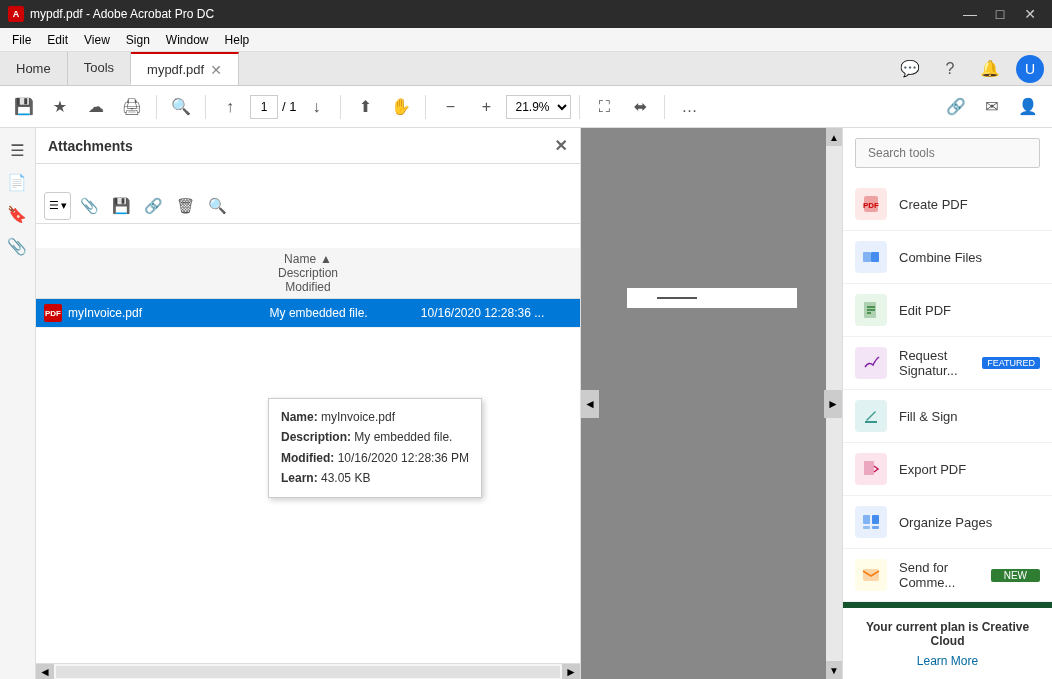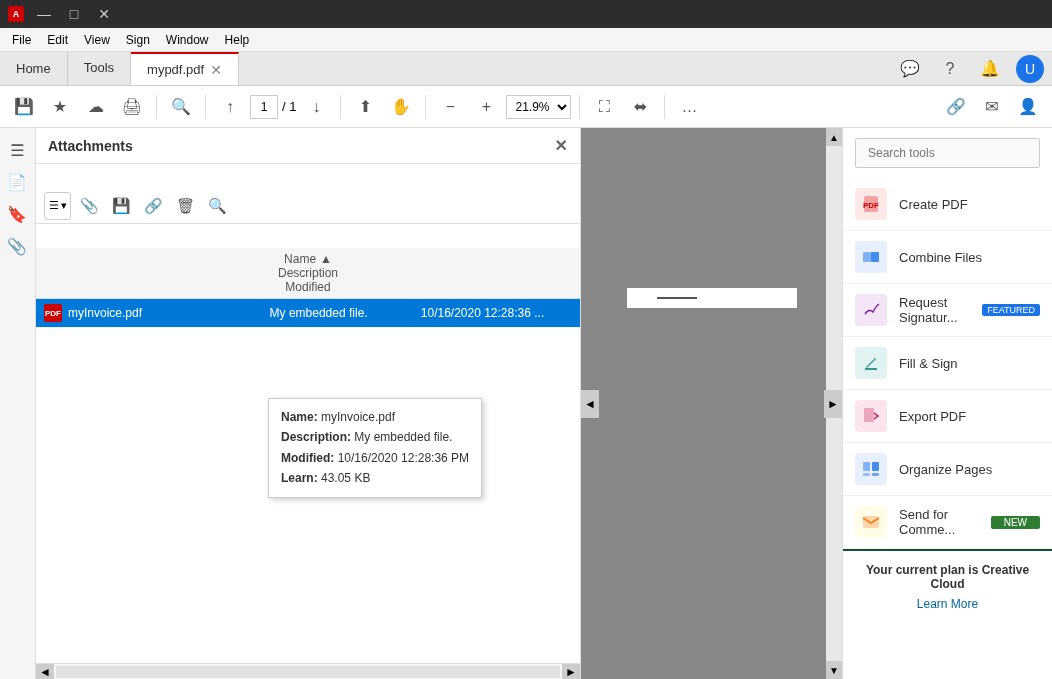--- a/index.html
+++ b/index.html
@@ -252,33 +252,34 @@
       font-size: 10px;
       background: #2e7d32;
       color: white;
       padding: 1px 13px;
       border-radius: 2px;
       margin-left: auto;
       text-transform: uppercase;
     }
     .right-panel-footer {
       padding: 12px;
-      border-top: 2px solid #14532d;
+      border-top: 6px solid #14532d;
       text-align: center;
       font-size: 12px;
       color: #333;
     }
     .right-panel-footer .plan-title { font-weight: 600; margin-bottom: 6px; }
     .learn-more { color: #0369a1; cursor: pointer; text-decoration: none; font-size: 12px; }
   </style>
 </head>
 <body>
 
 <div class="title-bar">
   <div class="title-bar-icon">A</div>
+  <span class="title-bar-text">mypdf.pdf - Adobe Acrobat Pro DC</span>
   <div class="title-bar-controls">
     <div class="title-bar-btn">—</div>
     <div class="title-bar-btn">□</div>
     <div class="title-bar-btn close">✕</div>
   </div>
 </div>
 
 <div class="menu-bar">
   <div class="menu-item">File</div>
   <div class="menu-item">Edit</div>
@@ -439,20 +440,31 @@
     <div class="tool-item">
       <div class="tool-icon ti-blue">
         <svg width="20" height="20" viewBox="0 0 20 20">
             <rect x="2" y="5" width="8" height="10" rx="1" fill="#1a73e8" opacity="0.5"></rect>
             <rect x="10" y="5" width="8" height="10" rx="1" fill="#1a73e8" opacity="0.8"></rect>
           </svg>
       </div>
       <span>Combine Files</span>
     </div>
 
+    <div class="tool-item">
+      <div class="tool-icon ti-green">
+        <svg width="20" height="20" viewBox="0 0 20 20">
+            <rect x="3" y="2" width="12" height="16" rx="1" fill="#2e7d32" opacity="0.3"></rect>
+            <line x1="6" y1="7" x2="14" y2="7" stroke="#2e7d32" stroke-width="1.5"></line>
+            <line x1="6" y1="10" x2="14" y2="10" stroke="#2e7d32" stroke-width="1.5"></line>
+            <line x1="6" y1="13" x2="10" y2="13" stroke="#2e7d32" stroke-width="1.5"></line>
+          </svg>
+      </div>
+      <span>Edit PDF</span>
+    </div>
 
     <div class="tool-item">
       <div class="tool-icon ti-purple">
         <svg width="20" height="20" viewBox="0 0 20 20">
             <path d="M4 14 Q8 8 12 12 Q15 6 18 4" stroke="#7b1fa2" stroke-width="1.5" fill="none"></path>
           </svg>
       </div>
       <span>Request Signatur...</span>
       <span class="featured-badge">FEATURED</span>
     </div>

